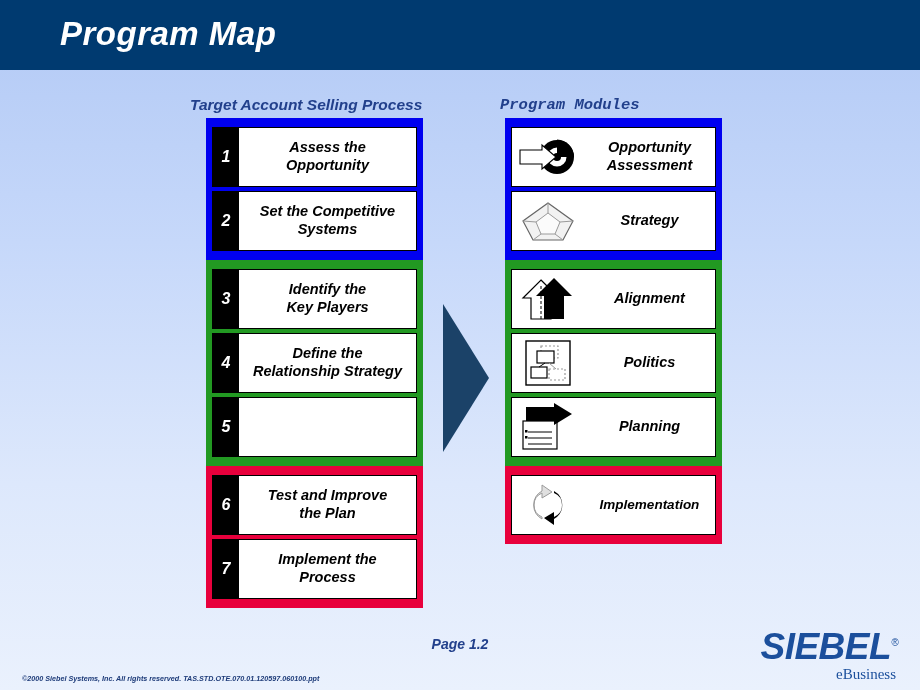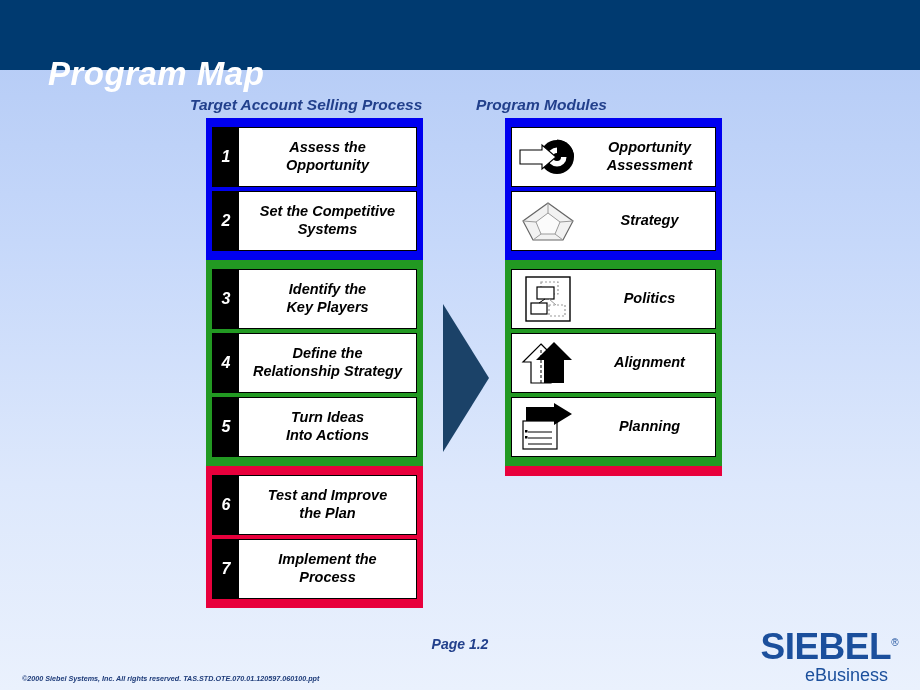--- a/index.html
+++ b/index.html
@@ -27,43 +27,42 @@
   #header-band {
     position: absolute;
     left: 0;
     top: 0;
     width: 920px;
     height: 70px;
     background: #003a70;
   }
   #header-title {
     position: absolute;
-    left: 48px;
+    left: 60px;
     top: 15px;
     font-size: 33px;
     font-style: italic;
     font-weight: bold;
     color: #ffffff;
     letter-spacing: 0.5px;
     white-space: nowrap;
-    margin-top: 40px;
   }
 
   
   .col-heading {
     position: absolute;
     font-size: 15.5px;
     font-style: italic;
     font-weight: bold;
     color: #22408c;
     white-space: nowrap;
     text-align: left;
   }
   #heading-left  { left: 190px; top: 96px; width: 252px; }
-  #heading-right { left: 476px; top: 96px; width: 232px; }
+  #heading-right { left: 500px; top: 96px; width: 232px; font-family: Liberation Mono, monospace; }
 
   
   #left-column {
     position: absolute;
     left: 206px;
     top: 118px;
     width: 217px;
   }
   .band {
     padding: 5px 6px;
@@ -186,32 +185,34 @@
     width: 180px;
     text-align: right;
   }
   #siebel-wordmark {
     font-size: 37px;
     font-weight: bold;
     color: #1b4f9c;
     letter-spacing: -0.5px;
     line-height: 1;
     font-stretch: condensed;
+    font-style: italic;
   }
   #siebel-reg {
     font-size: 10px;
     vertical-align: super;
     font-weight: normal;
   }
   #siebel-tagline {
-    font-size: 18px;
+    font-size: 15px;
     color: #1b4f9c;
     line-height: 1.1;
     margin-top: 1px;
-    margin-right: 10px;
+    margin-right: 2px;
+    font-family: Liberation Serif, serif;
   }
 </style>
 </head>
 <body>
 
 <div id="slide">
 
   <div id="header-band"></div>
   <div id="header-title">Program Map</div>
 
@@ -239,22 +240,20 @@
         <div class="step-label">Identify the
 Key Players</div>
       </div>
       <div class="step-row">
         <div class="step-num">4</div>
         <div class="step-label">Define the
 Relationship Strategy</div>
       </div>
       <div class="step-row">
         <div class="step-num">5</div>
-        <div class="step-label">Turn Ideas
-Into Actions</div>
       </div>
     </div>
 
     <div class="band red">
       <div class="step-row">
         <div class="step-num">6</div>
         <div class="step-label">Test and Improve
 the Plan</div>
       </div>
       <div class="step-row">
@@ -304,64 +303,75 @@
         </div>
         <div class="module-label">Strategy</div>
       </div>
 
     </div>
 
     <div class="band green">
 
       <div class="module-row">
         <div class="module-icon">
+          <svg width="54" height="46" viewBox="0 0 54 46">
+            <path d="M20 4 L38 22 L30 22 L30 43 L10 43 L10 22 L2 22 Z" fill="#ffffff" stroke="#000000" stroke-width="1.2"></path>
+            <path d="M33 2 L51 20 L43 20 L43 43 L23 43 L23 20 L15 20 Z" fill="#000000"></path>
+            <line x1="20" y1="10" x2="20" y2="43" stroke="#000000" stroke-width="1" stroke-dasharray="3,2"></line>
+          </svg>
+        </div>
+        <div class="module-label">Alignment</div>
+      </div>
+
+      <div class="module-row">
+        <div class="module-icon">
           <svg width="46" height="46" viewBox="0 0 46 46">
             <rect x="1" y="1" width="44" height="44" fill="#ffffff" stroke="#000000" stroke-width="1.4"></rect>
             <rect x="16" y="6" width="17" height="12" fill="#ffffff" stroke="#999999" stroke-width="1.2" stroke-dasharray="2,2"></rect>
             <rect x="12" y="11" width="17" height="12" fill="#ffffff" stroke="#000000" stroke-width="1.2"></rect>
             <rect x="6" y="27" width="16" height="11" fill="#ffffff" stroke="#000000" stroke-width="1.2"></rect>
             <rect x="24" y="29" width="16" height="11" fill="#ffffff" stroke="#999999" stroke-width="1.2" stroke-dasharray="2,2"></rect>
             <line x1="20" y1="23" x2="14" y2="27" stroke="#000000" stroke-width="1"></line>
             <line x1="24" y1="23" x2="31" y2="29" stroke="#999999" stroke-width="1"></line>
           </svg>
         </div>
         <div class="module-label">Politics</div>
       </div>
 
       <div class="module-row">
         <div class="module-icon">
-          <svg width="54" height="46" viewBox="0 0 54 46">
-            <path d="M20 4 L38 22 L30 22 L30 43 L10 43 L10 22 L2 22 Z" fill="#ffffff" stroke="#000000" stroke-width="1.2"></path>
-            <path d="M33 2 L51 20 L43 20 L43 43 L23 43 L23 20 L15 20 Z" fill="#000000"></path>
-            <line x1="20" y1="10" x2="20" y2="43" stroke="#000000" stroke-width="1" stroke-dasharray="3,2"></line>
-          </svg>
-        </div>
-        <div class="module-label">Alignment</div>
-      </div>
-
-      <div class="module-row">
-        <div class="module-icon">
           <svg width="56" height="48" viewBox="0 0 56 48">
             <rect x="3" y="18" width="34" height="28" fill="#ffffff" stroke="#000000" stroke-width="1.2"></rect>
             <line x1="8" y1="29" x2="32" y2="29" stroke="#000000" stroke-width="1"></line>
             <line x1="8" y1="35" x2="32" y2="35" stroke="#000000" stroke-width="1"></line>
             <line x1="8" y1="41" x2="32" y2="41" stroke="#000000" stroke-width="1"></line>
             <rect x="5" y="27" width="2.5" height="2.5" fill="#000000"></rect>
             <rect x="5" y="33" width="2.5" height="2.5" fill="#000000"></rect>
             <path d="M6 4 L34 4 L34 0 L52 11 L34 22 L34 18 L6 18 Z" fill="#000000"></path>
           </svg>
         </div>
         <div class="module-label">Planning</div>
       </div>
 
     </div>
 
     <div class="band red">
 
 
+      <div class="module-row">
+        <div class="module-icon">
+          <svg width="48" height="46" viewBox="0 0 48 46">
+            <path d="M30 9 A16 16 0 0 1 30 37 L30 43 L20 36 L30 30 L30 35
+                     A13 13 0 0 0 30 11 Z" fill="#000000"></path>
+            <path d="M18 37 A16 16 0 0 1 18 9 L18 3 L28 10 L18 16 L18 11
+                     A13 13 0 0 0 18 35 Z" fill="#e0e0e0" stroke="#9a9a9a" stroke-width="1"></path>
+          </svg>
+        </div>
+        <div class="module-label small">Implementation</div>
+      </div>
 
     </div>
 
   </div>
 
   <div id="footer-copyright">©2000 Siebel Systems, Inc. All rights reserved.   TAS.STD.OTE.070.01.120597.060100.ppt</div>
   <div id="footer-page">Page 1.2</div>
 
   <div id="siebel-logo">
     <div id="siebel-wordmark"><span>SIEBEL</span><span id="siebel-reg">®</span></div>

